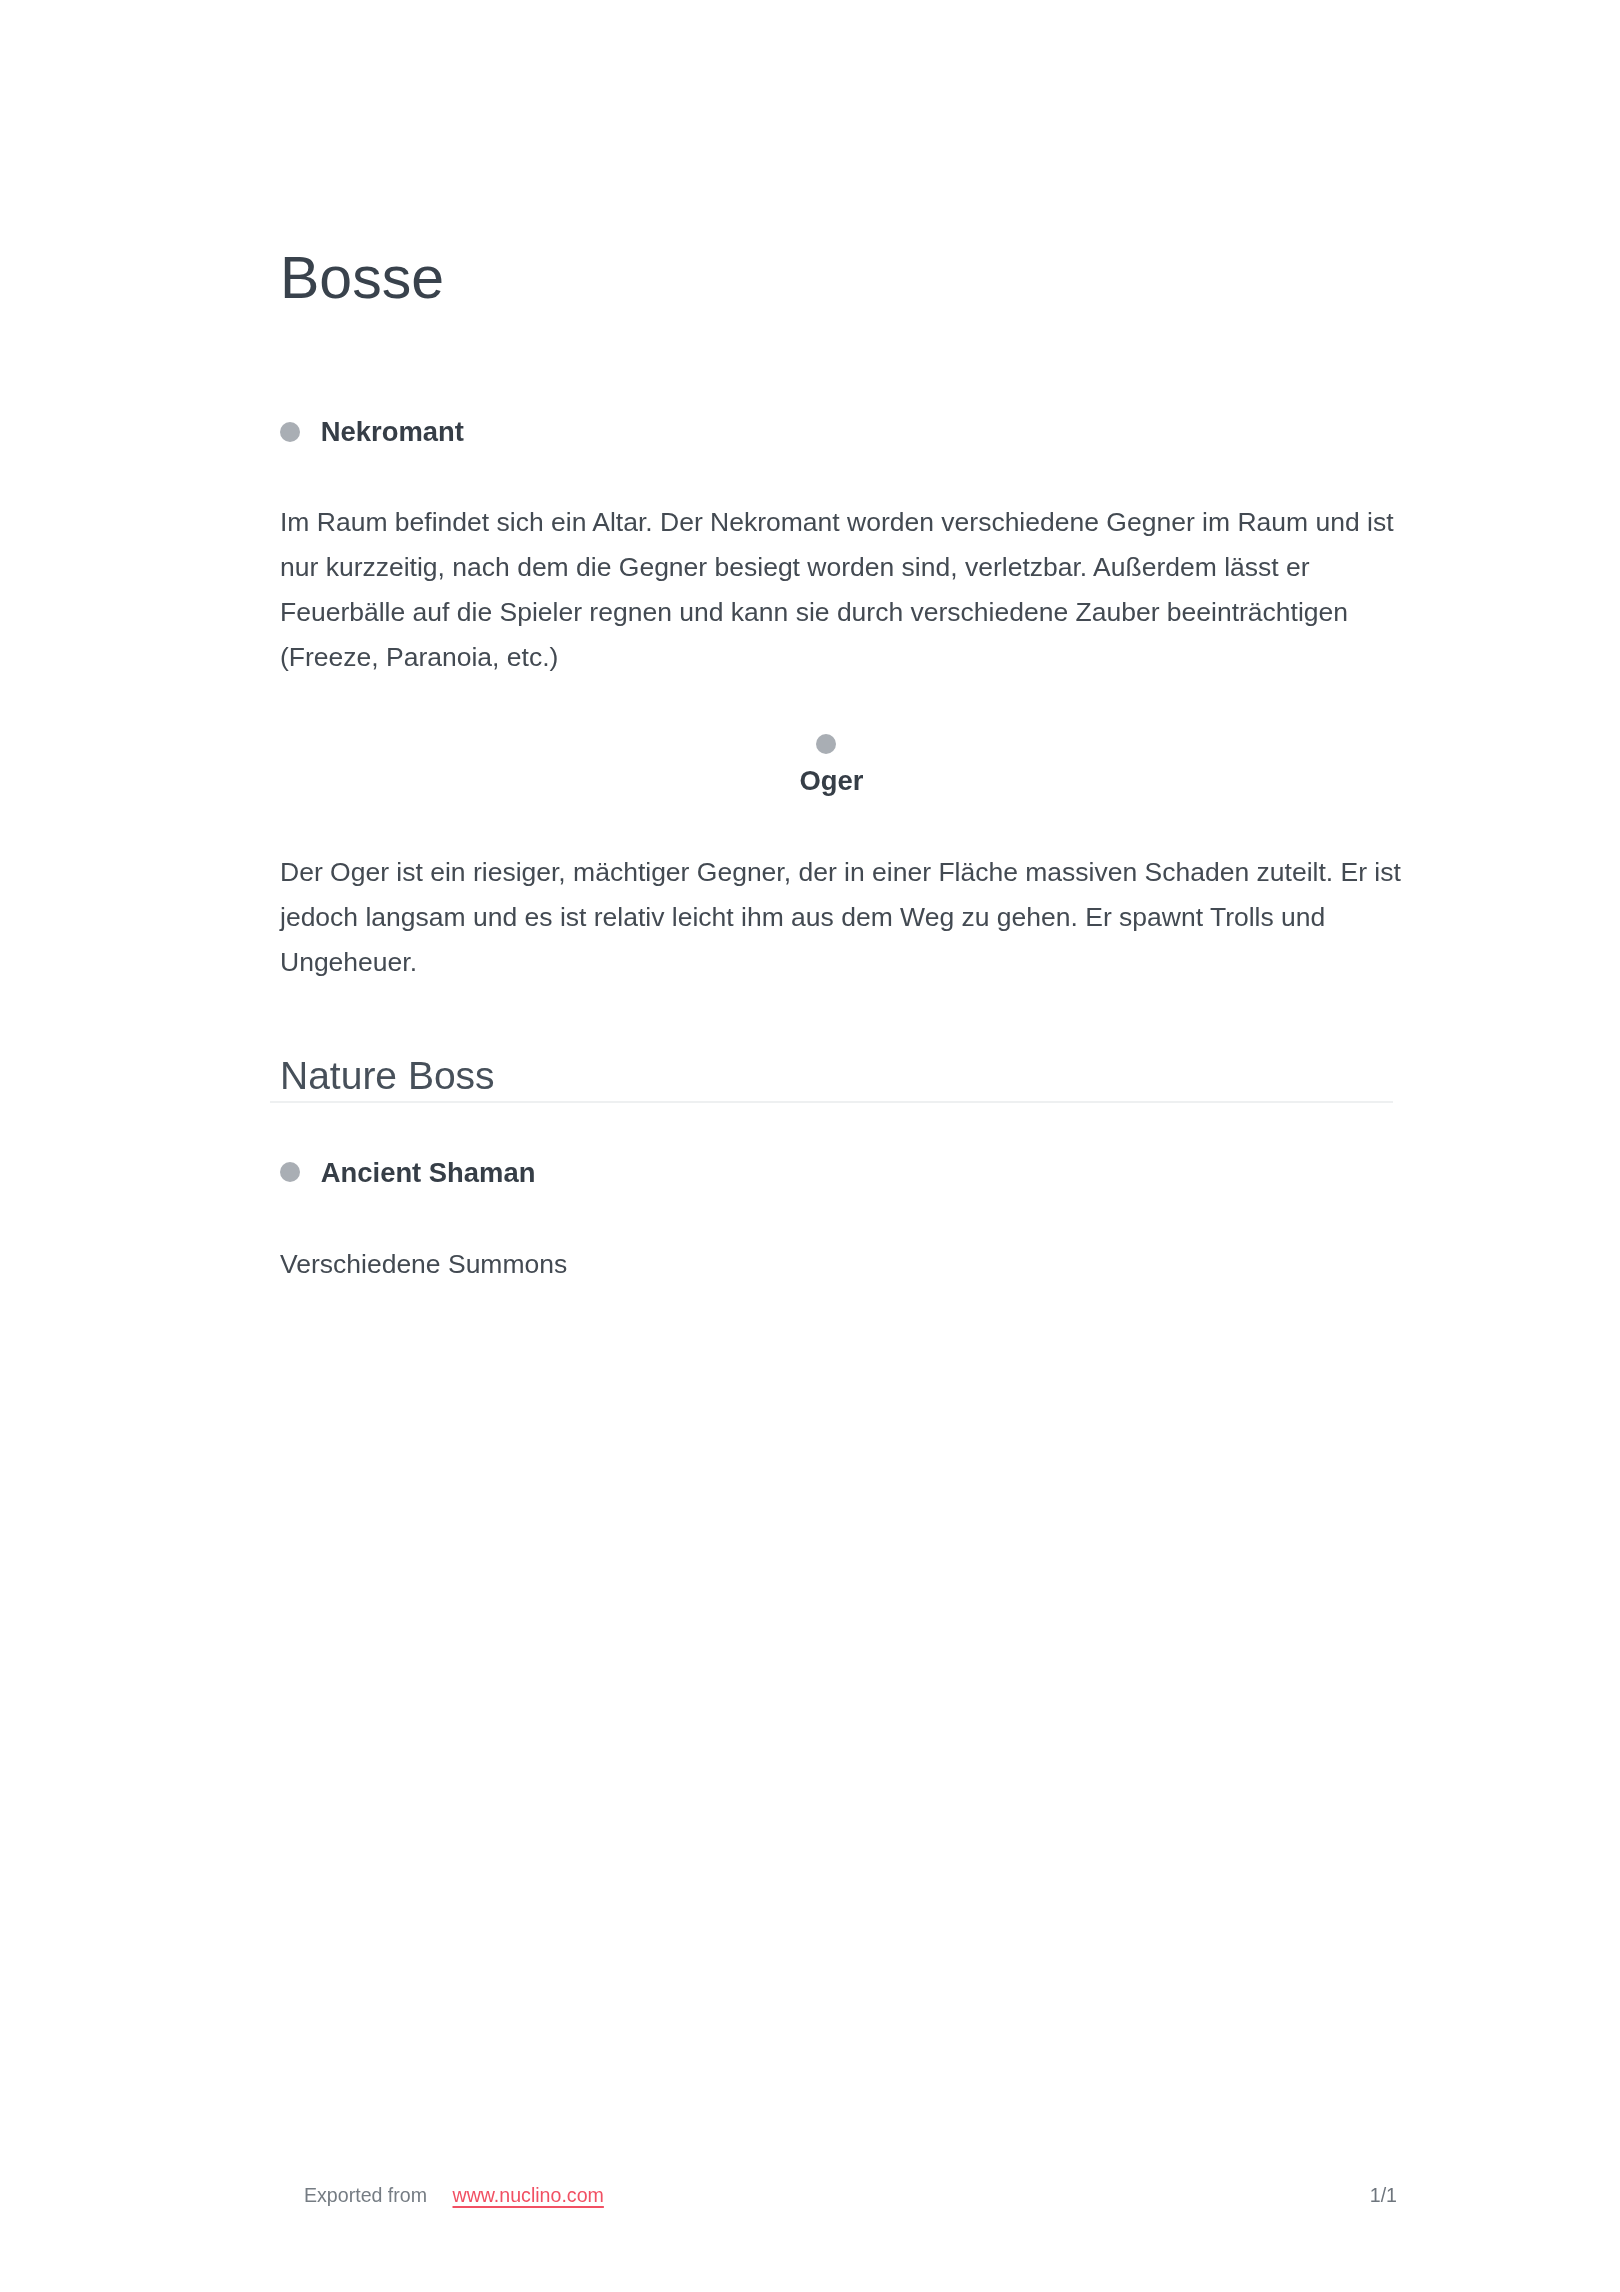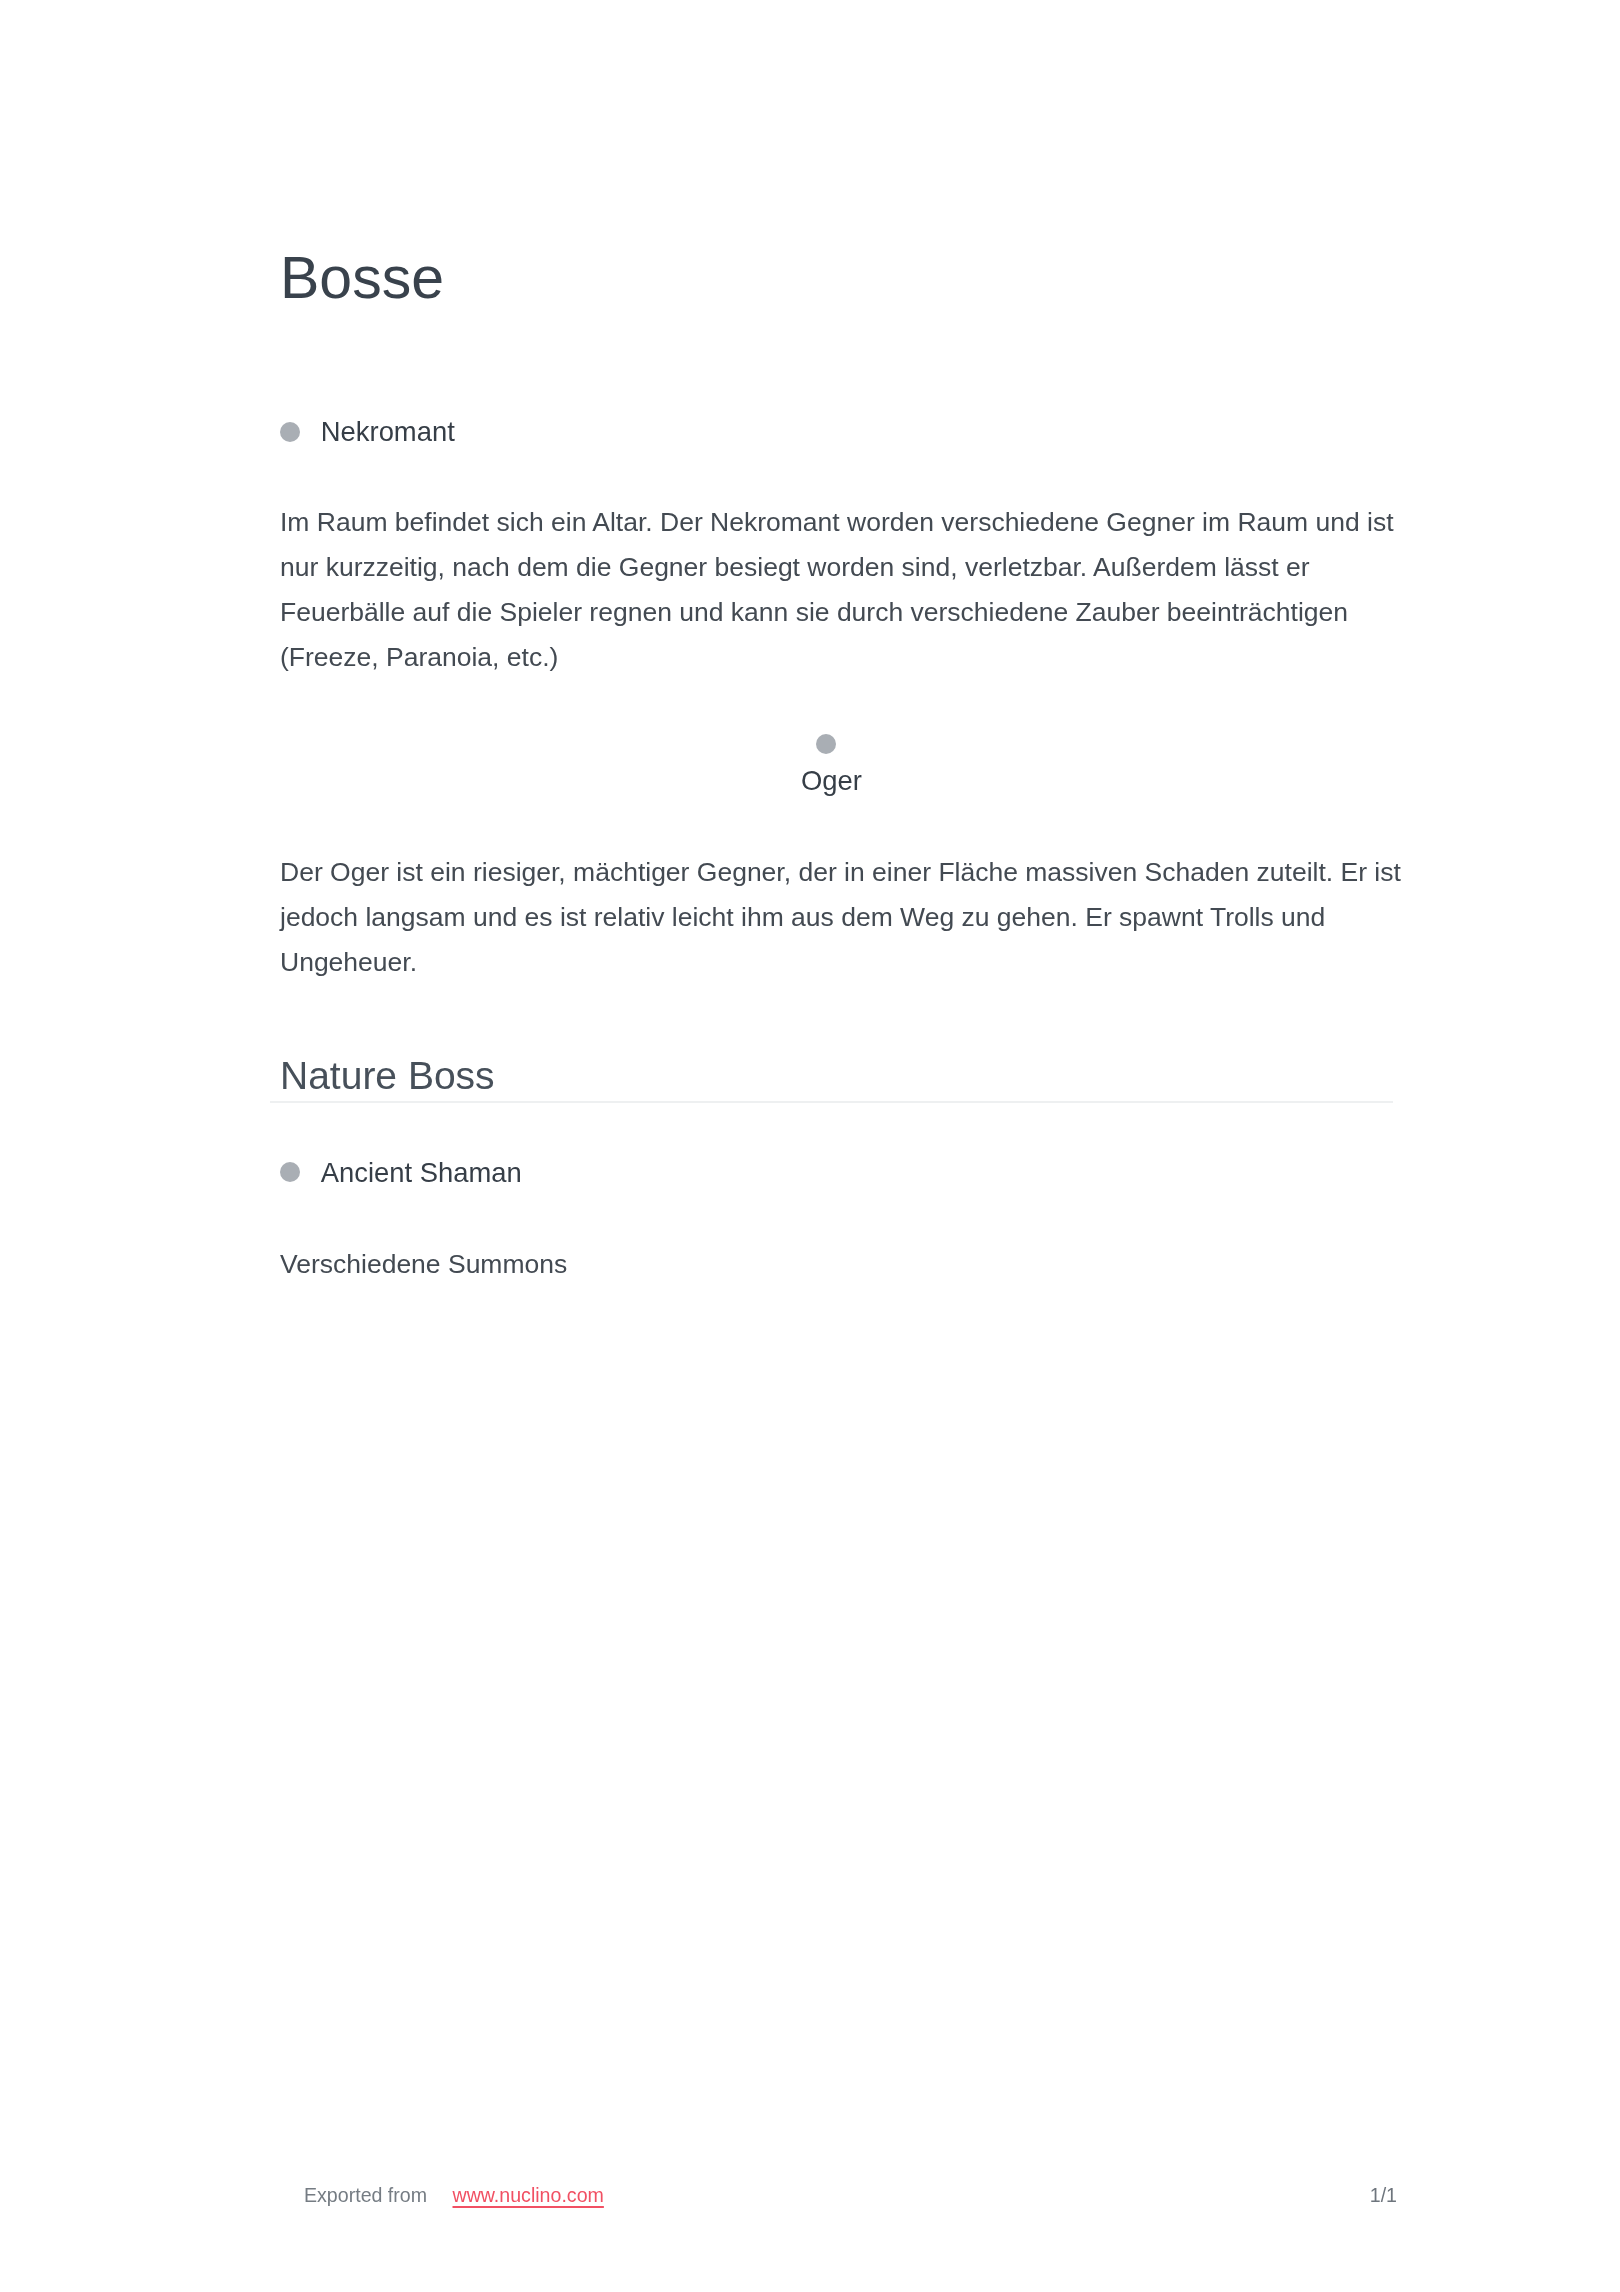--- a/index.html
+++ b/index.html
@@ -47,21 +47,21 @@
   .bullet {
     width: 9.8px;
     height: 9.8px;
     border-radius: 50%;
     background: #a9aeb4;
     flex: 0 0 9.8px;
     margin-right: 10.8px;
   }
   .item-label {
     font-size: 27.4px;
-    font-weight: 400;
+    font-weight: 700;
     color: #363e47;
     text-align: right;
   }
   .body-text {
     margin-top: 21.6px;
     font-size: 26.5px;
     line-height: 45px;
     color: #434a52;
     width: 1143px;
   }

